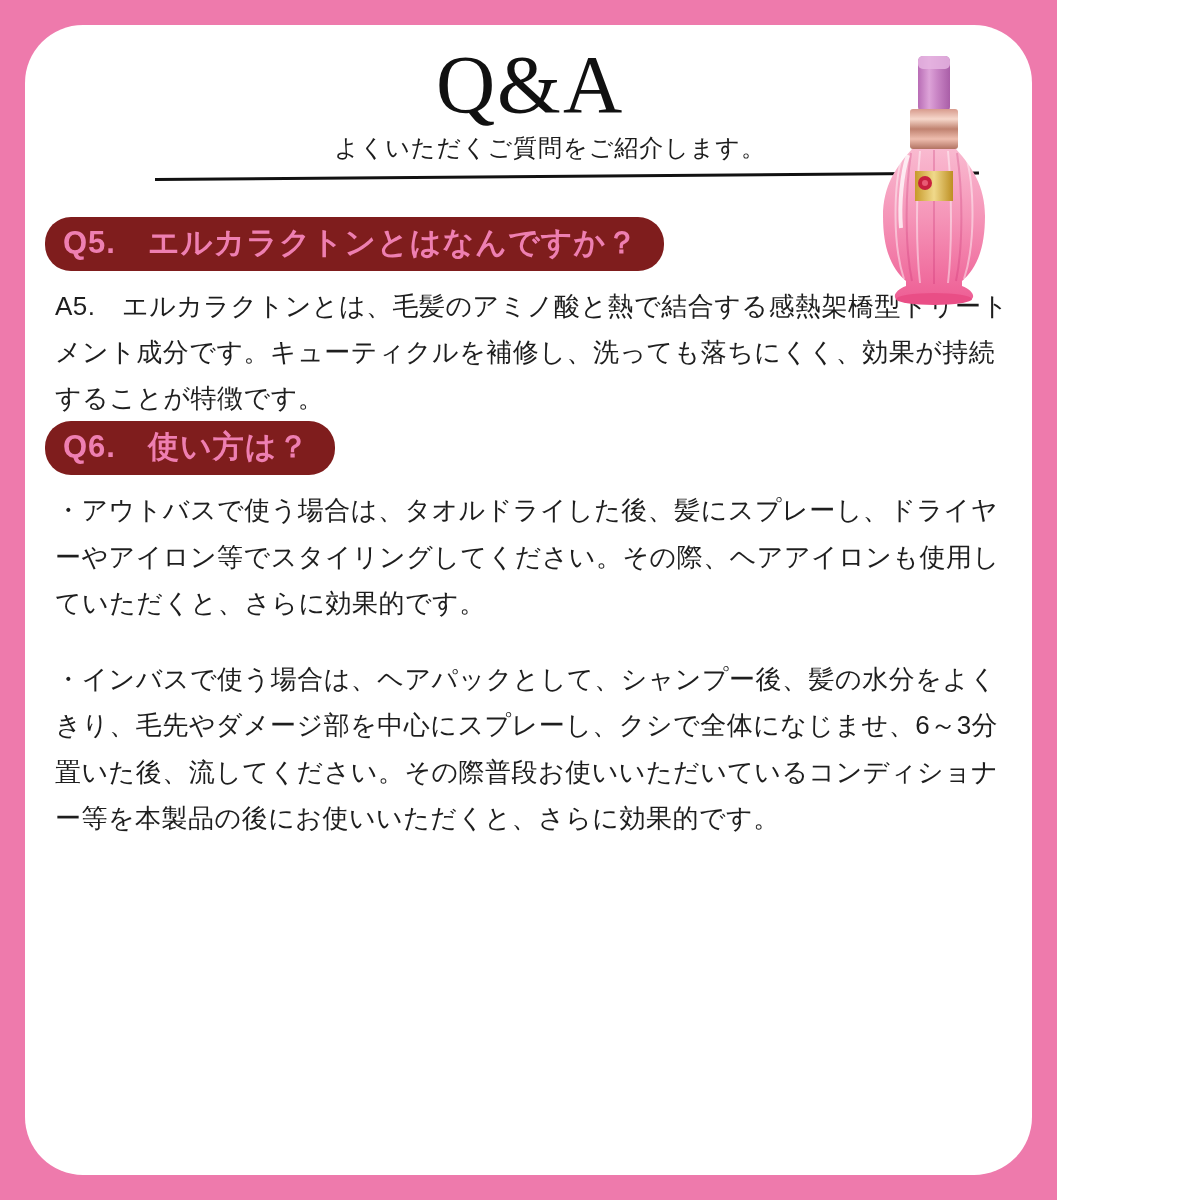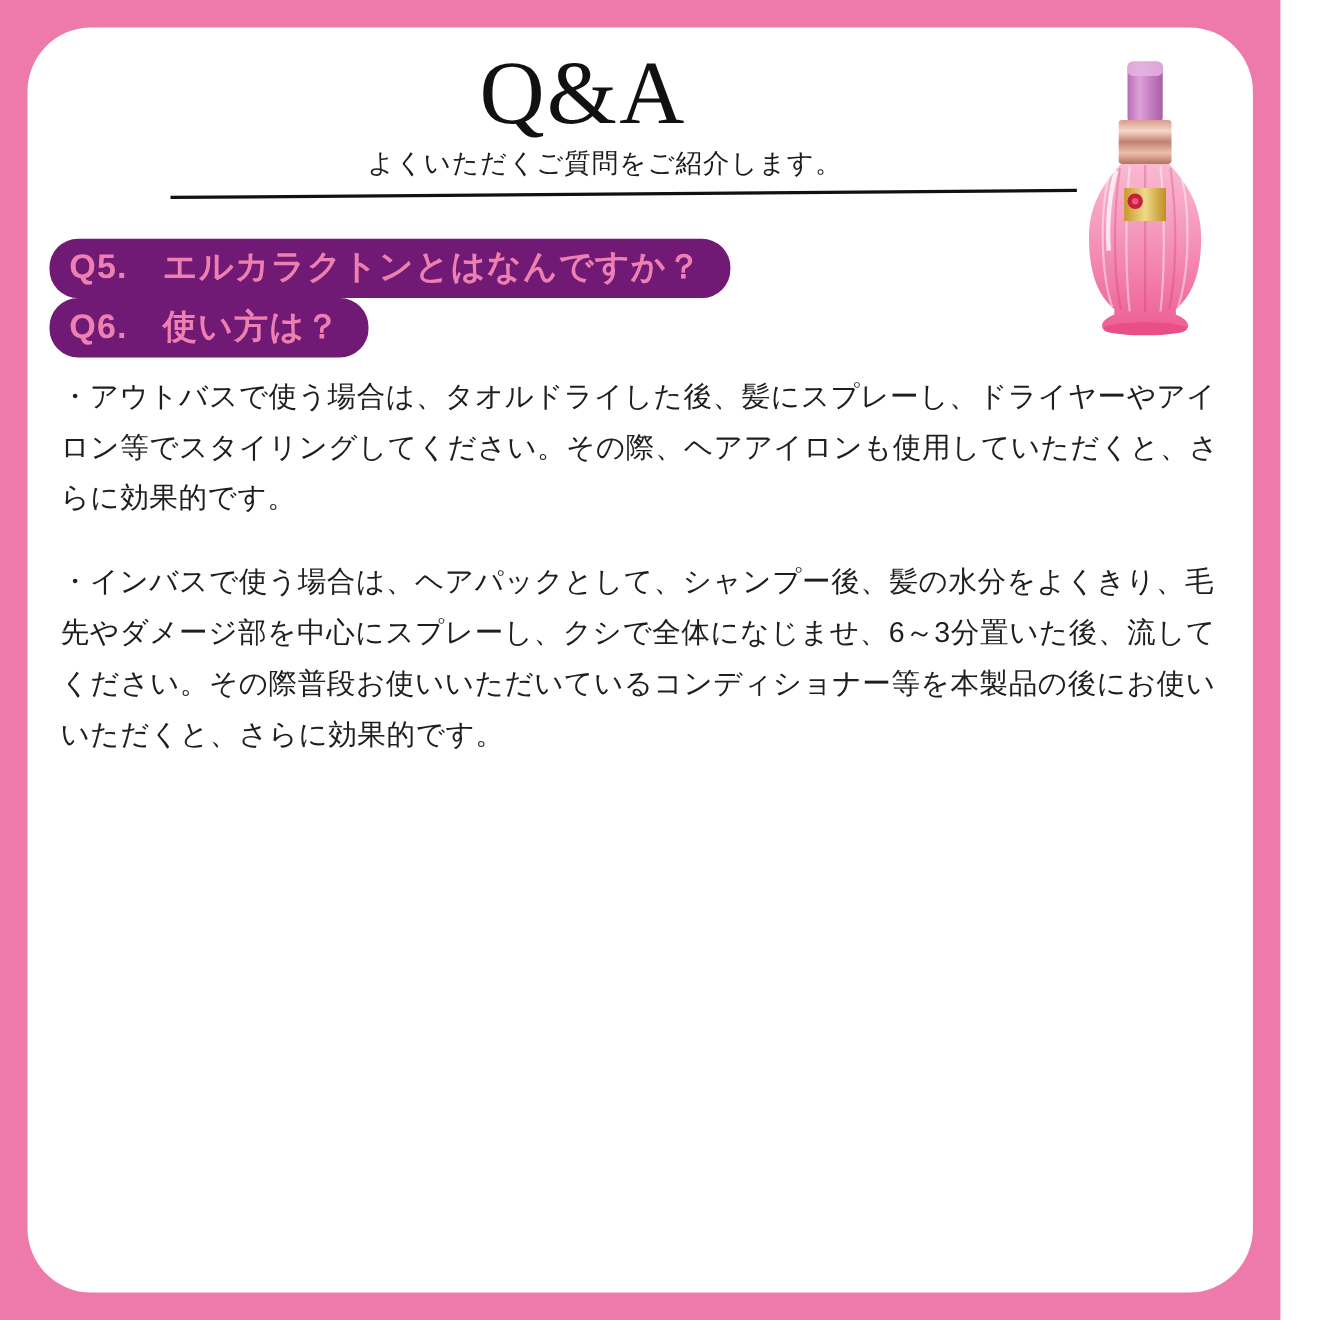--- a/index.html
+++ b/index.html
@@ -7,21 +7,21 @@
     padding: 0;
   }
   body {
     width: 1200px;
     height: 1200px;
     font-family: "Liberation Sans", sans-serif;
     -webkit-font-smoothing: antialiased;
   }
   .frame {
     position: relative;
-    width: 1164px;
+    width: 1057px;
     height: 1200px;
     background: #ee7aac;
   }
   .panel {
     position: absolute;
     left: 25px;
     top: 25px;
     right: 25px;
     bottom: 25px;
     background: #ffffff;
@@ -68,21 +68,21 @@
     height: 252px;
   }
   
   .faq {
     margin-top: 36px;
   }
   .qa-item + .qa-item {
   }
   .q-badge {
     display: inline-block;
-    background: #701a75;
+    background: #7f1d1d;
     color: #ee7fb1;
     border-radius: 26px;
     padding: 5px 26px 7px 18px;
     font-size: 31px;
     font-weight: bold;
     letter-spacing: 1px;
     white-space: nowrap;
   }
   .q-num {
     margin-right: 32px;
@@ -178,20 +178,21 @@
 
       <ellipse cx="66" cy="246" rx="38" ry="6" fill="#e94e86"></ellipse>
     </svg>
 
     <div class="faq">
 
       <div class="qa-item">
         <div class="q-badge">
           <span class="q-num">Q5.</span><span class="q-text">エルカラクトンとはなんですか？</span>
         </div>
+        <p class="answer">A5.　エルカラクトンとは、毛髪のアミノ酸と熱で結合する感熱架橋型トリートメント成分です。キューティクルを補修し、洗っても落ちにくく、効果が持続することが特徴です。</p>
       </div>
 
       <div class="qa-item">
         <div class="q-badge">
           <span class="q-num">Q6.</span><span class="q-text">使い方は？</span>
         </div>
         <p class="answer">・アウトバスで使う場合は、タオルドライした後、髪にスプレーし、ドライヤーやアイロン等でスタイリングしてください。その際、ヘアアイロンも使用していただくと、さらに効果的です。</p>
         <p class="answer spaced">・インバスで使う場合は、ヘアパックとして、シャンプー後、髪の水分をよくきり、毛先やダメージ部を中心にスプレーし、クシで全体になじませ、6～3分置いた後、流してください。その際普段お使いいただいているコンディショナー等を本製品の後にお使いいただくと、さらに効果的です。</p>
       </div>
 

